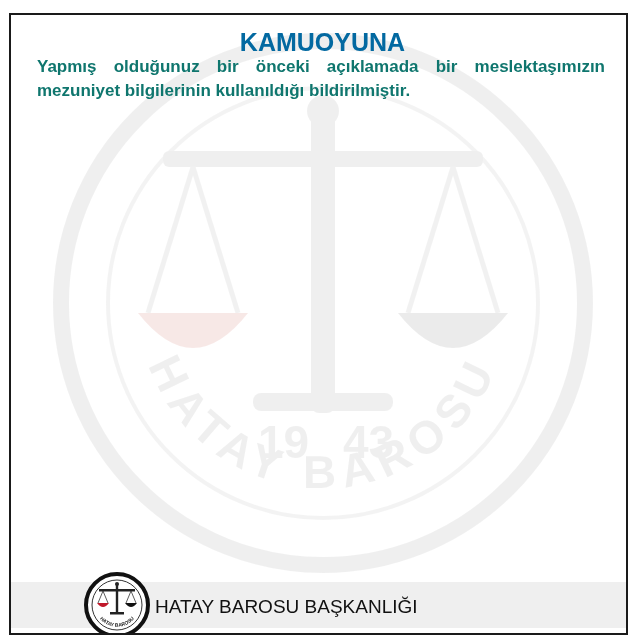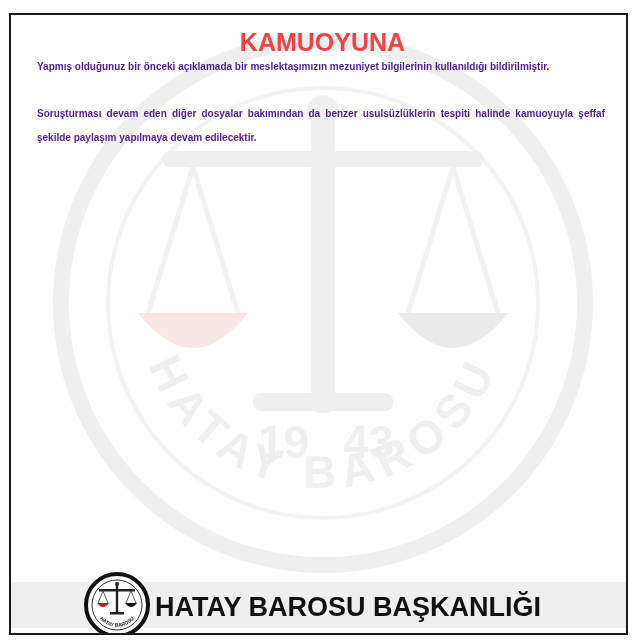--- a/index.html
+++ b/index.html
@@ -33,35 +33,35 @@
     height: 540px;
     pointer-events: none;
     opacity: 0.11;
   }
   .title {
     position: absolute;
     left: 0;
     right: 0;
     top: 12px;
     text-align: center;
-    color: #ef4444;
+    color: #0369a1;
     font-weight: bold;
     font-size: 25px;
     letter-spacing: 0px;
     line-height: 30px;
     padding-left: 8px;
   }
   .body-text {
     position: absolute;
     left: 26px;
     width: 568px;
     top: 40px;
-    color: #4c1d95;
+    color: #0f766e;
     font-weight: bold;
-    font-size: 10px;
+    font-size: 17px;
     line-height: 23.6px;
   }
   .para {
     margin: 0 0 23.6px 0;
     text-align: justify;
     text-align-last: left;
   }
   .para.indent-space {
     padding-left: 4px;
   }
@@ -79,22 +79,22 @@
     top: 557px;
     width: 66px;
     height: 66px;
   }
   .footer-text {
     position: absolute;
     left: 144px;
     top: 572px;
     height: 40px;
     line-height: 40px;
-    font-weight: bold;
-    font-size: 27px;
+    font-weight: normal;
+    font-size: 19px;
     color: #111111;
     white-space: nowrap;
   }
 </style>
 </head>
 <body>
 
 <div class="frame">
 
   <svg class="watermark" viewBox="0 0 540 540">
@@ -124,21 +124,20 @@
     </defs>
     <text font-family="Liberation Sans, sans-serif" font-weight="bold" font-size="46" fill="#777777" letter-spacing="8">
       <textPath href="#wmArc" startOffset="50%" text-anchor="middle">HATAY BAROSU</textPath>
     </text>
   </svg>
 
   <div class="title">KAMUOYUNA</div>
 
   <div class="body-text">
     <p class="para">Yapmış olduğunuz bir önceki açıklamada bir meslektaşımızın mezuniyet bilgilerinin kullanıldığı bildirilmiştir.</p>
-    <p class="para">Soruşturması devam eden diğer dosyalar bakımından da benzer usulsüzlüklerin tespiti halinde kamuoyuyla şeffaf şekilde paylaşım yapılmaya devam edilecektir.</p>
   </div>
 
   <div class="footer-band"></div>
 
   <svg class="footer-logo" viewBox="0 0 66 66">
     <circle cx="33" cy="33" r="31" fill="#ffffff" stroke="#111111" stroke-width="4"></circle>
     <circle cx="33" cy="33" r="25" fill="#ffffff" stroke="#333333" stroke-width="1"></circle>
 
     <rect x="15" y="17" width="36" height="2.5" fill="#222222"></rect>
 

